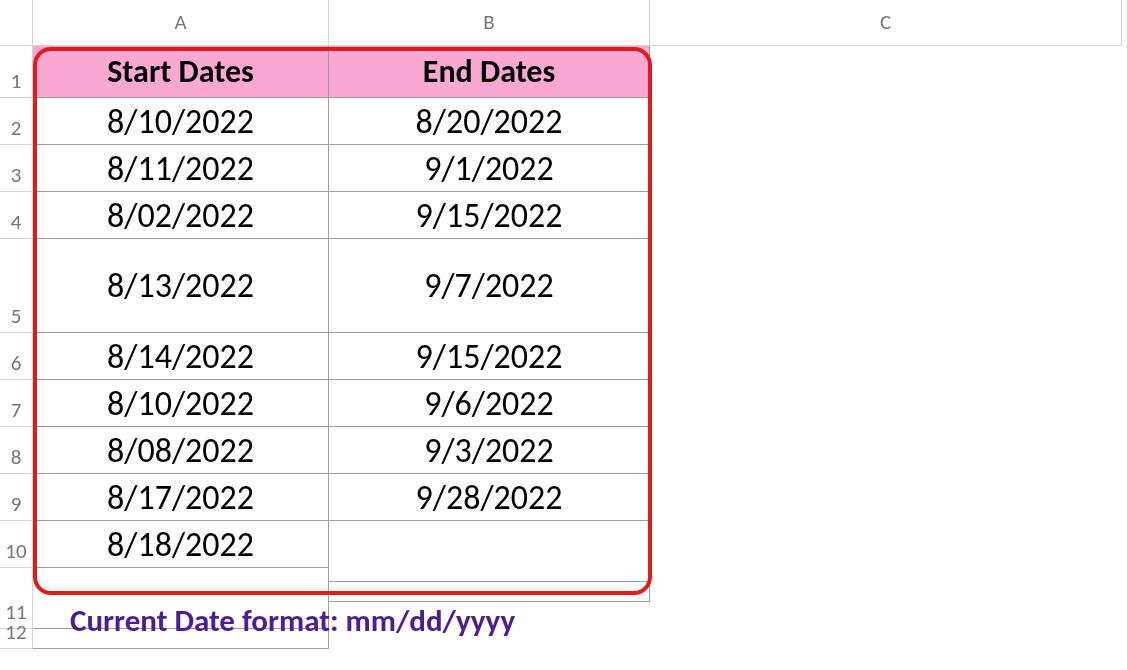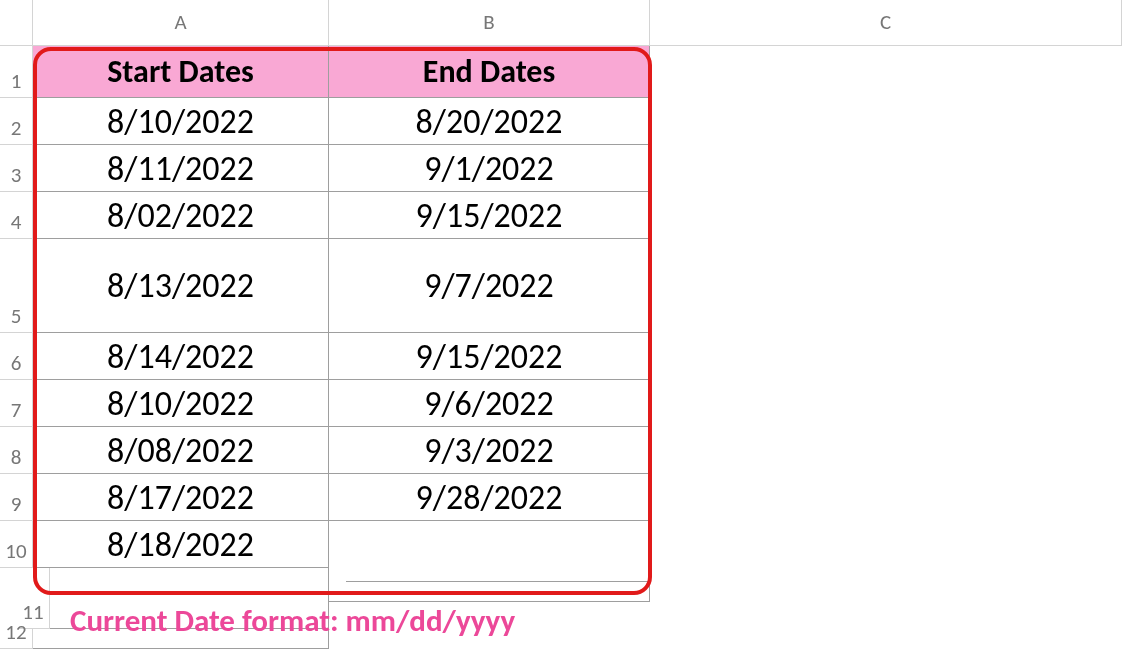--- a/index.html
+++ b/index.html
@@ -80,42 +80,42 @@
     display: flex;
     align-items: center;
     justify-content: center;
     font-size: 34px;
     color: #000;
     padding: 0 8px;
   }
   .row-h-1 { height: 52px; }
   .row-h-std { height: 47px; }
   .row-h-5 { height: 94px; }
-  .row-h-11 { height: 61px; margin-left: 17px; }
+  .row-h-11 { height: 61px; }
   .row-h-12 { height: 20px; }
   .header-cell {
     font-weight: 700;
     font-size: 32px;
     background: #f9a8d4;
   }
   .annotation-box {
     position: absolute;
     top: 47px;
     left: 33px;
     width: 619px;
     height: 548px;
     border: 4px solid #e11a1a;
     border-radius: 18px;
     pointer-events: none;
   }
   .annotation-text {
     position: absolute;
     top: 601px;
     left: 70px;
-    color: #ec4899;
+    color: #4c1d95;
     font-weight: 700;
     font-size: 31px;
     pointer-events: none;
     white-space: nowrap;
   }
 </style>
 </head>
 <body>
 
 <div class="grid-wrap">

